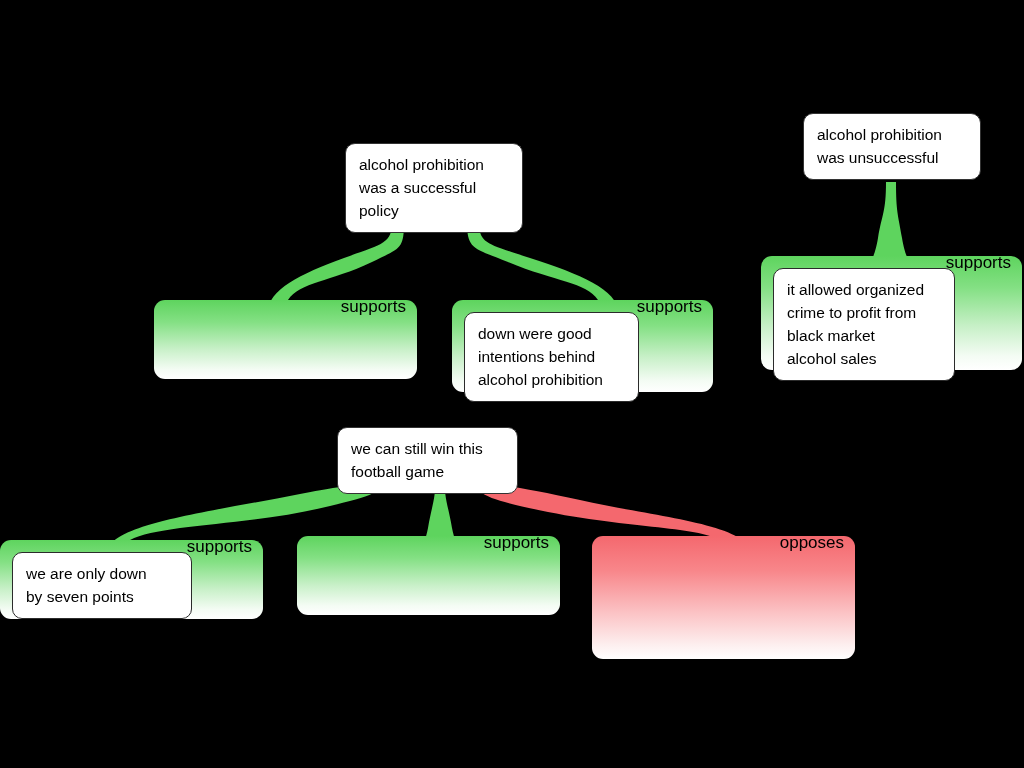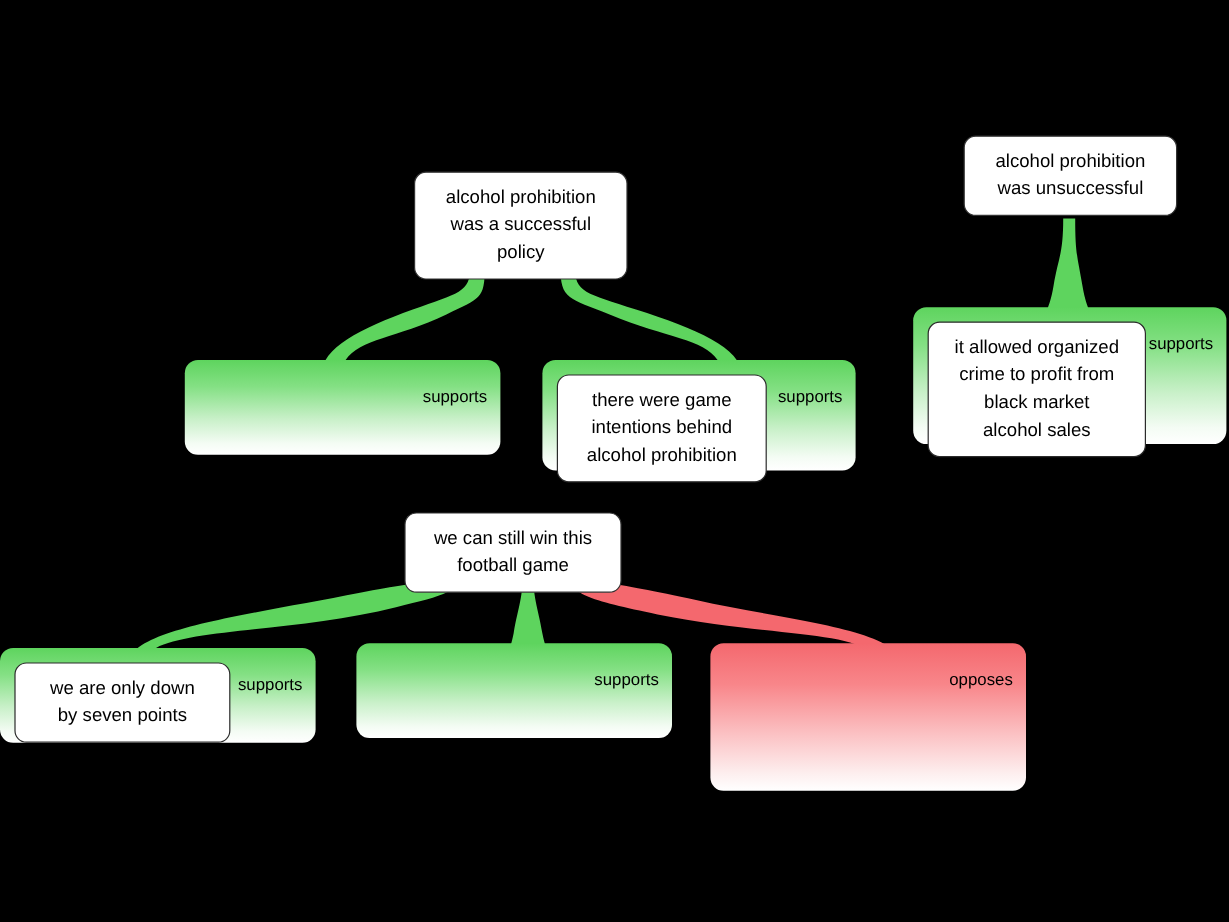--- a/index.html
+++ b/index.html
@@ -35,23 +35,23 @@
   .card.supports {
     background: linear-gradient(to bottom, #5ed45e 0%, #84e084 28%, #c8f0c8 62%, #f4fcf4 88%, #ffffff 100%);
   }
   .card.opposes {
     background: linear-gradient(to bottom, #f4686e 0%, #f8868a 28%, #fbc2c4 62%, #fdeeee 88%, #ffffff 100%);
   }
 
   
   .relation {
     position: absolute;
-    top: 24px;
+    top: 0;
     right: 11px;
-    font-size: 14px;
+    font-size: 17px;
     line-height: 13px;
     color: #000000;
     white-space: nowrap;
   }
 
   
   .claim {
     position: absolute;
     z-index: 3;
     background: #ffffff;
@@ -59,21 +59,21 @@
     border-radius: 10px;
     box-sizing: border-box;
     padding: 9px 13px 10px 13px;
     font-size: 15.5px;
     line-height: 23px;
     color: #000000;
   }
   
   .claim.root { border-color: #333333; }
 
-  .claim-text { display: block; white-space: pre-line; text-align: center; }
+  .claim-text { display: block; white-space: pre-line; }
 </style>
 </head>
 <body>
 
 <div id="canvas">
 
   <svg id="connectors" viewBox="0 0 1024 768" width="1024" height="768">
 
     <path d="M 404 222
              C 404 250, 400 248, 372 262
@@ -130,21 +130,21 @@
   </div>
 
   <div class="card supports" style="left:154px; top:300px; width:263px; height:79px;">
     <span class="relation">supports</span>
   </div>
 
   <div class="card supports" style="left:452px; top:300px; width:261px; height:92px;">
     <span class="relation">supports</span>
   </div>
   <div class="claim" style="left:464px; top:312px; width:175px;">
-    <span class="claim-text">there were game
+    <span class="claim-text">down were good
 intentions behind
 alcohol prohibition</span>
   </div>
 
   <div class="claim root" style="left:803px; top:113px; width:178px;">
     <span class="claim-text">alcohol prohibition
 was unsuccessful</span>
   </div>
 
   <div class="card supports" style="left:761px; top:256px; width:261px; height:114px;">

